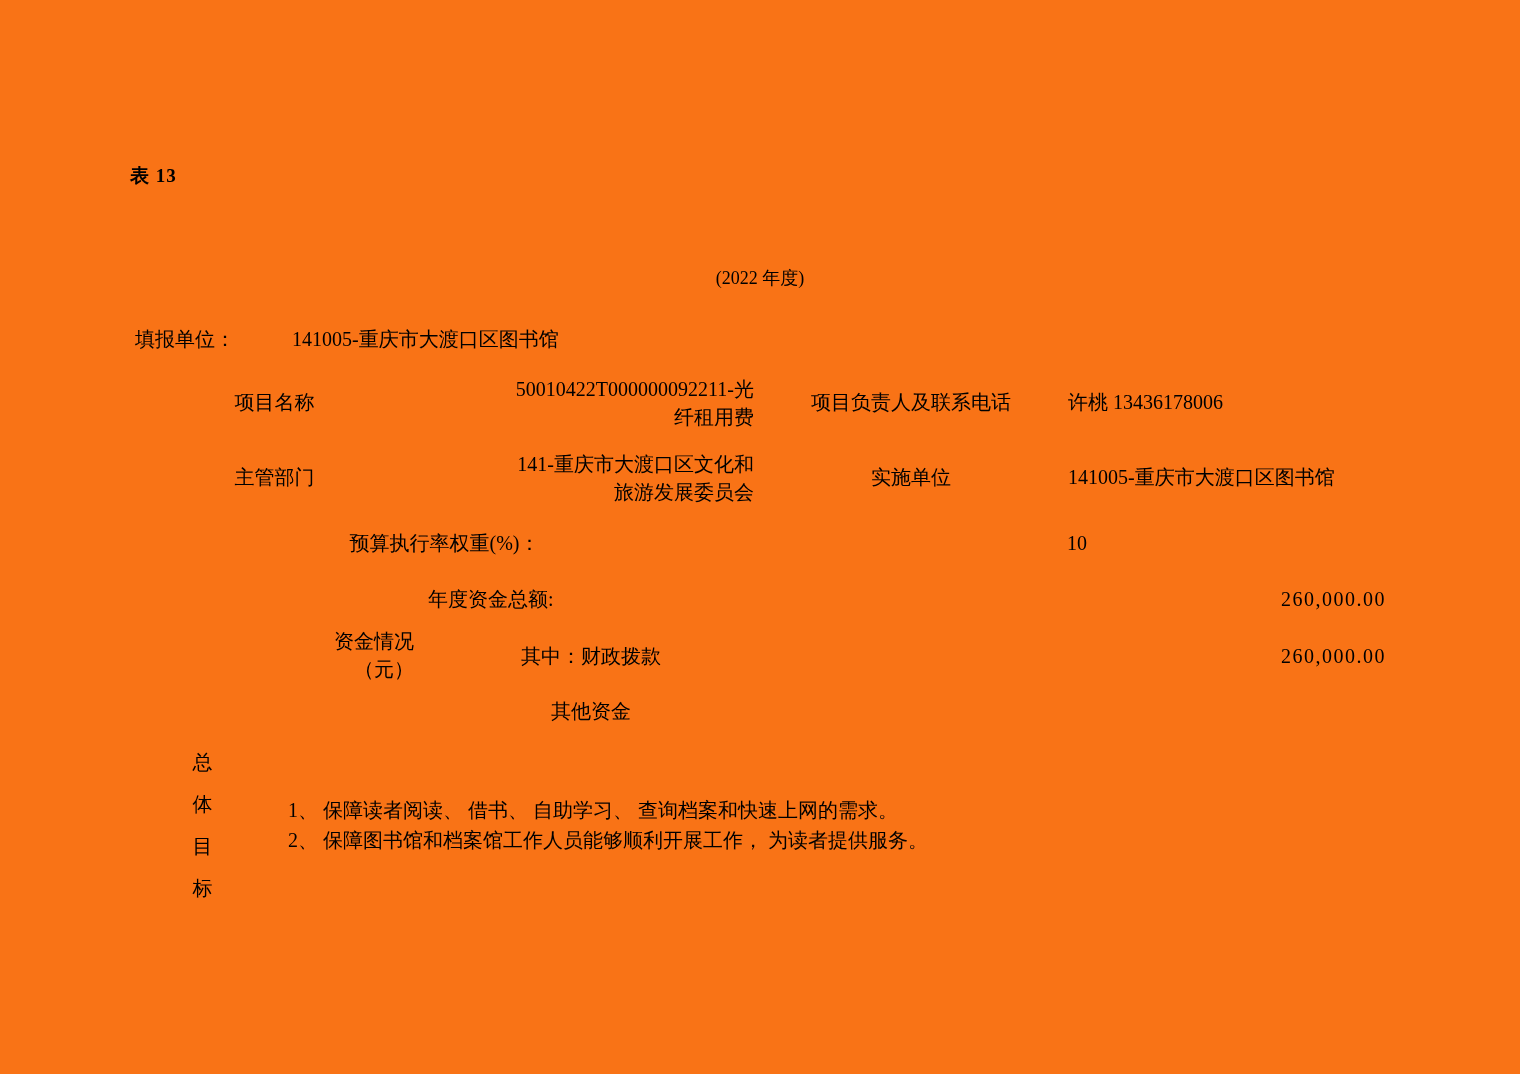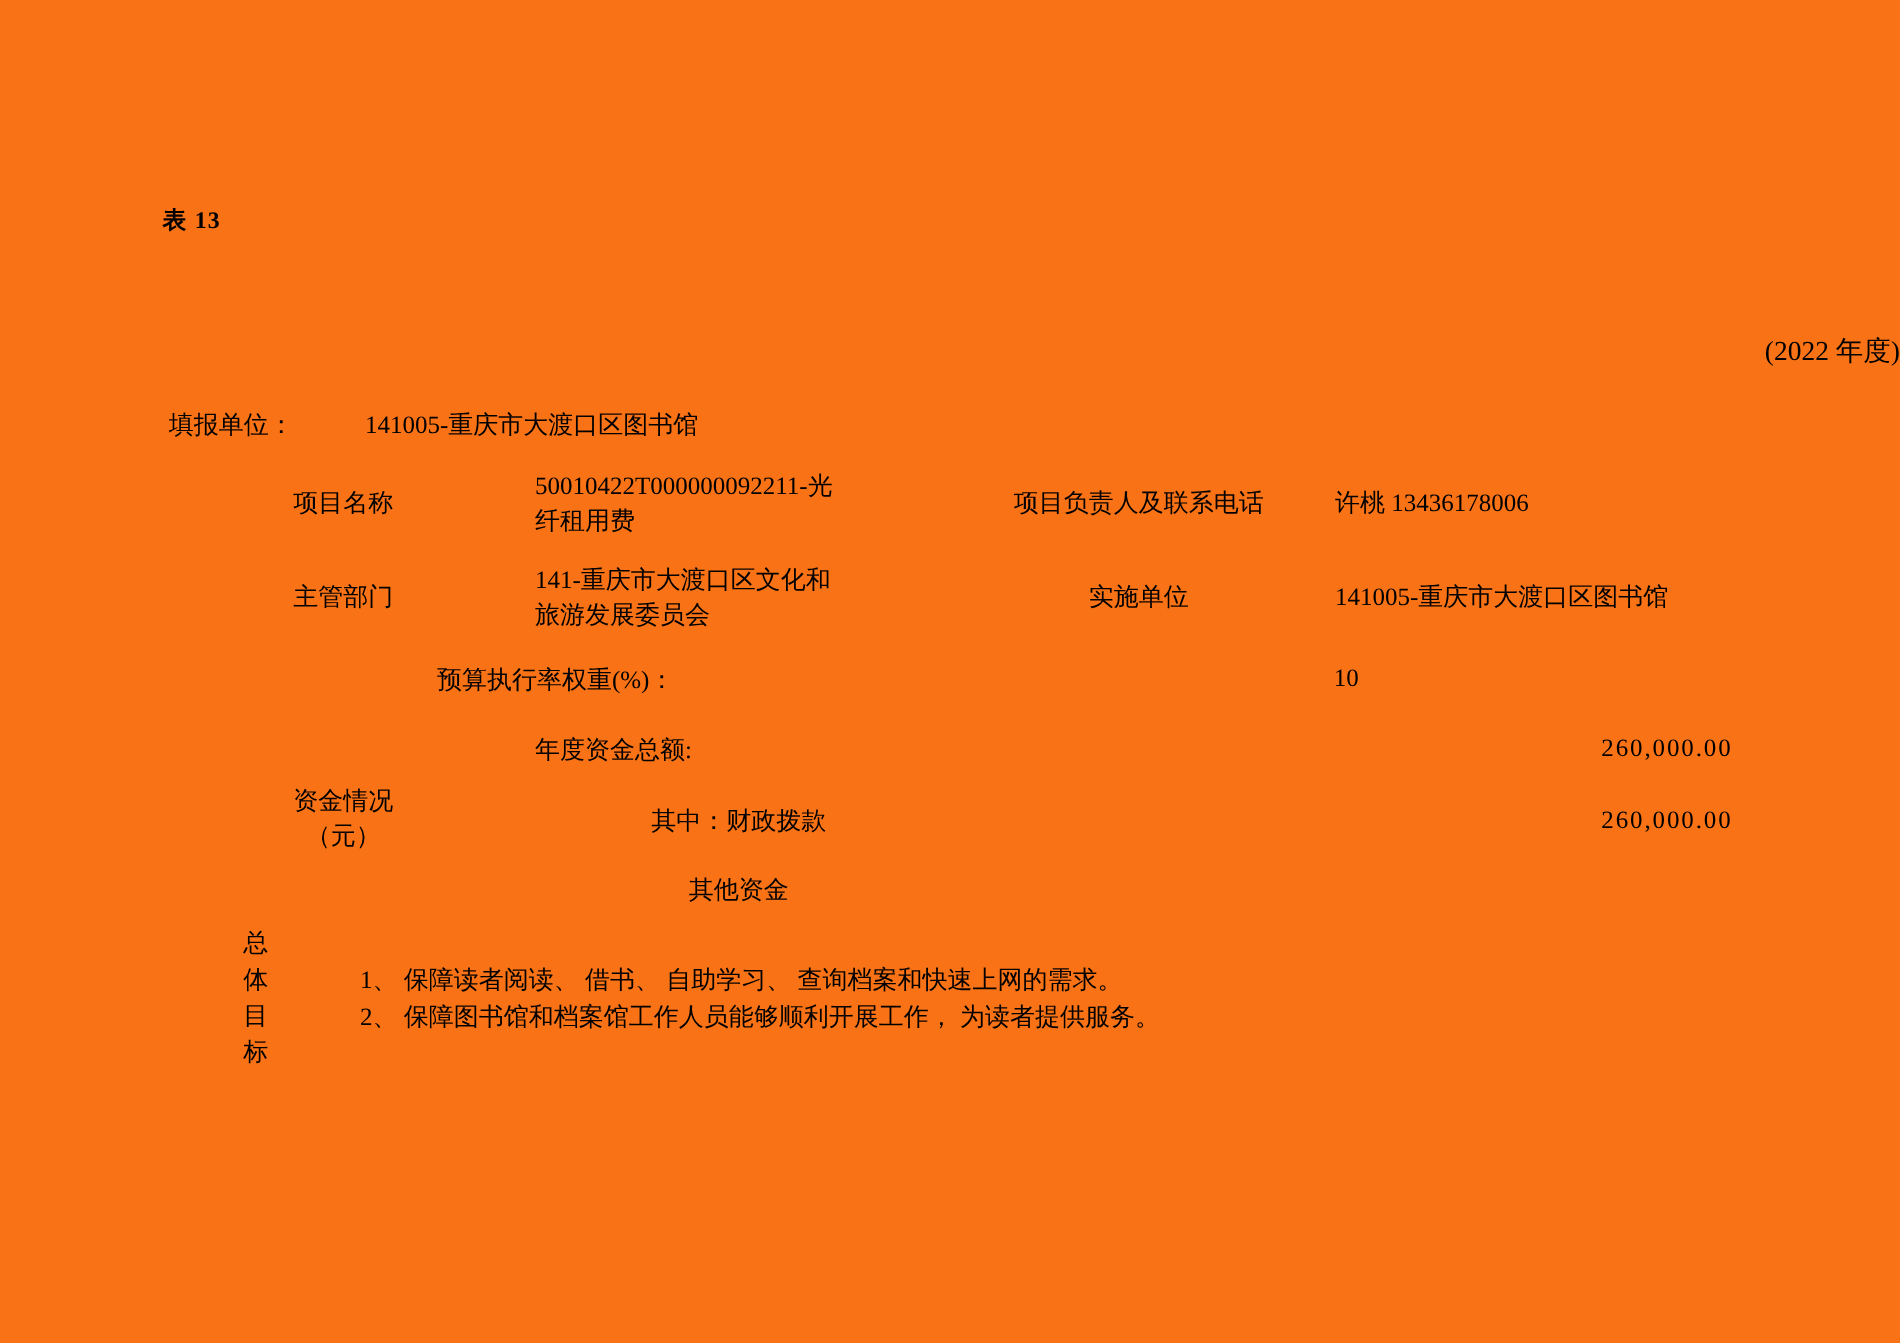--- a/index.html
+++ b/index.html
@@ -29,22 +29,22 @@
     text-align: center;
     font-size: 29px;
     font-weight: 700;
     letter-spacing: 1px;
   }
   .doc-subtitle {
     position: absolute;
     left: 0;
     top: 266px;
     width: 100%;
-    text-align: right;
-    font-size: 22px;
+    text-align: center;
+    font-size: 18px;
     font-family: Liberation Serif, serif;
   }
   table.main {
     position: absolute;
     left: 127px;
     top: 312px;
     width: 1265px;
     border-collapse: collapse;
     table-layout: fixed;
   }
@@ -63,29 +63,29 @@
   .h53 { height: 53px; }
   .h115 { height: 115px; }
   .c { text-align: center; }
   .l { text-align: left; }
   .num {
     text-align: right;
     padding-right: 2px;
     letter-spacing: 1.5px;
     font-family: Liberation Serif, serif;
   }
-  .pre { white-space: pre-line; line-height: 28px; }
+  .pre { white-space: pre-line; line-height: 28px; text-align: right; }
   .ru-label { display: inline-block; }
   .ru-value { display: inline-block; margin-left: 52px; }
   .vlabel {
     width: 24px;
     margin: 0 auto;
-    line-height: 29px;
+    line-height: 42px;
     word-break: break-all;
-    text-align: center;
+    text-align: left;
   }
   .goal-cell { padding-left: 4px; border-radius: 11px; }
   .goal-line { line-height: 30px; text-align: left; }
 </style>
 </head>
 <body>
 
 <div class="sheet">
 
   <div class="table-no">表 13</div>

